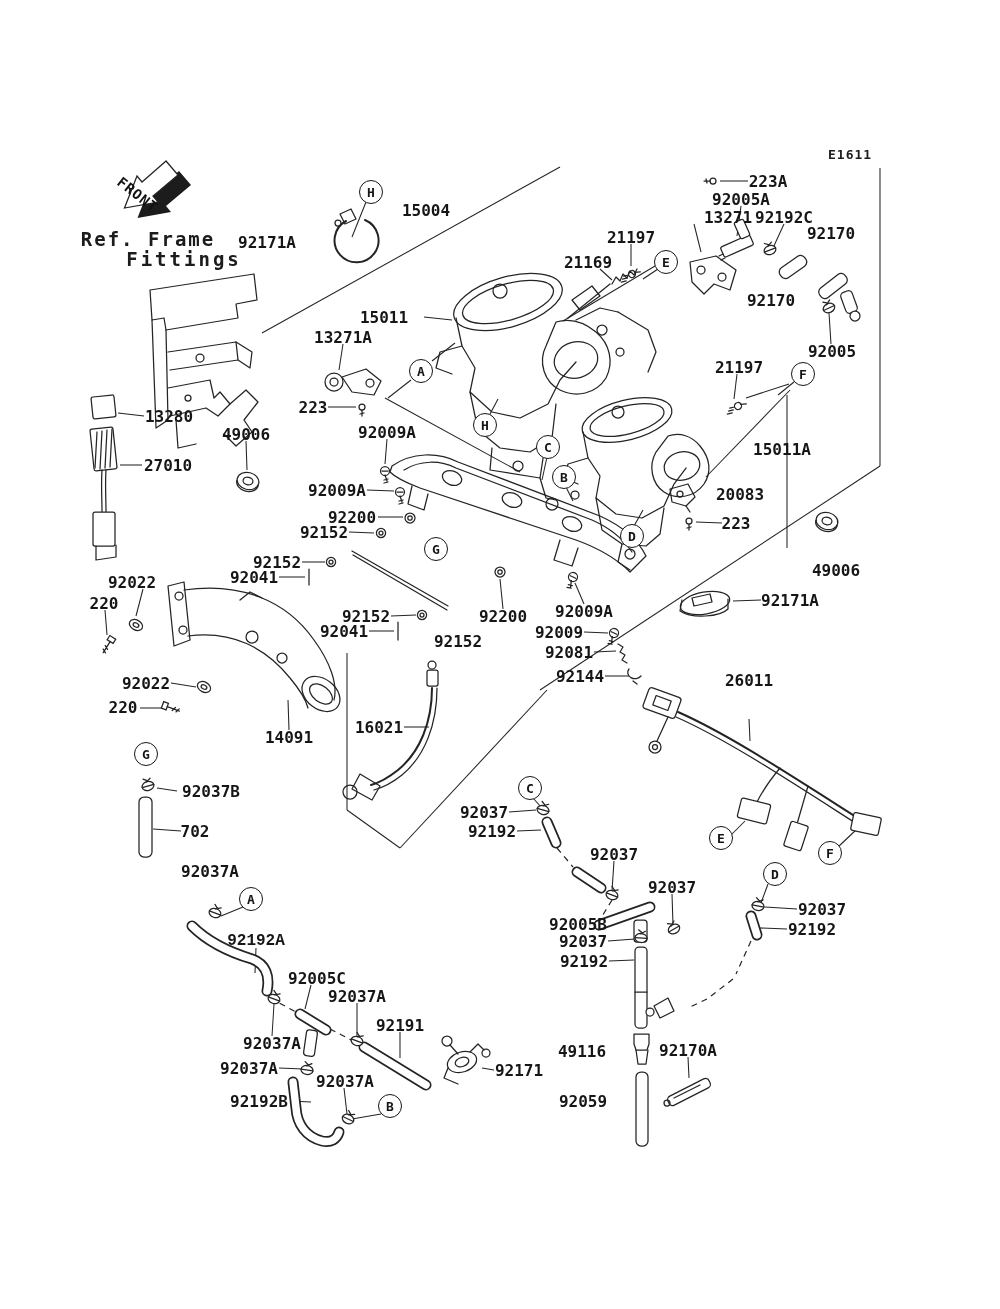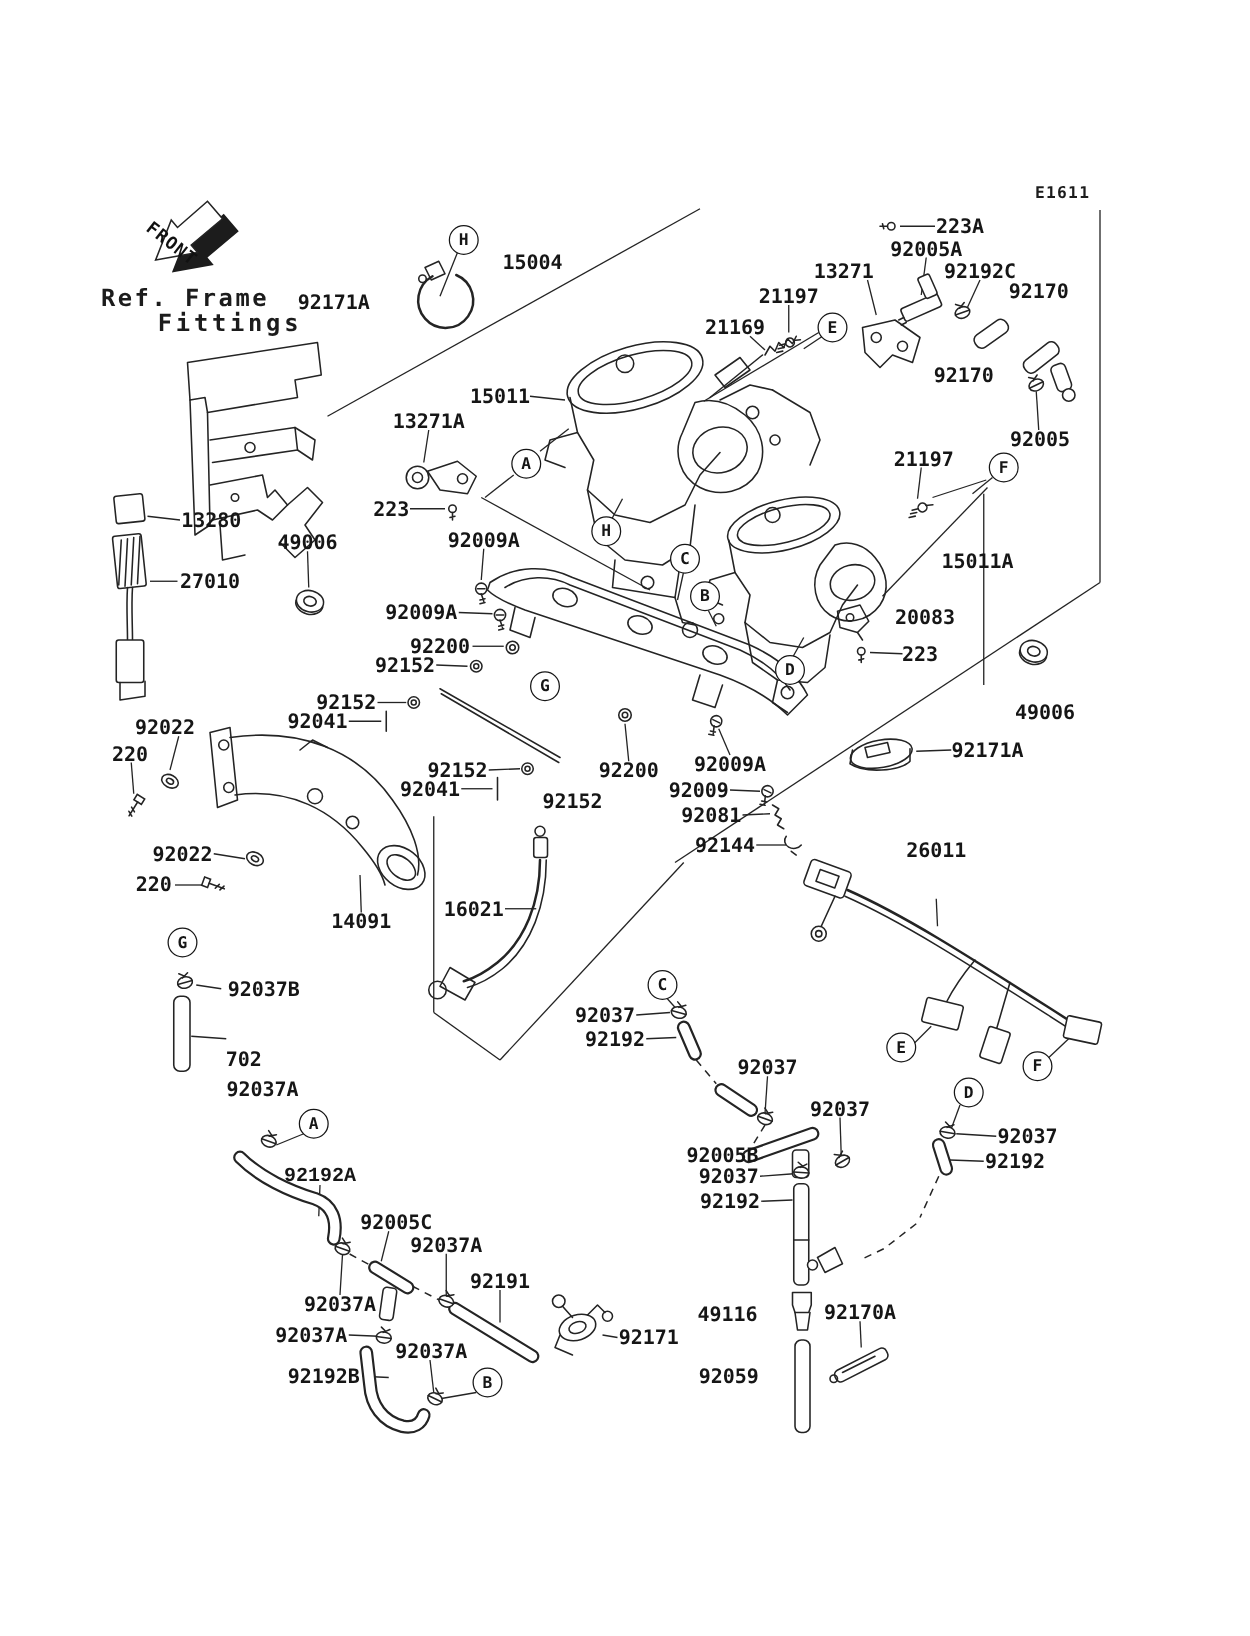--- a/index.html
+++ b/index.html
@@ -414,27 +414,27 @@
   <div class="drawno">E1611</div>
 
   <div class="refnote" style="left:148px;top:239px;">Ref. Frame</div>
   <div class="refnote" style="left:184px;top:259px;letter-spacing:3px;">Fittings</div>
 
   <div id="labels">
       <div class="plabel" style="left: 267px; top: 242px;">92171A</div>
       <div class="plabel" style="left: 426px; top: 210px;">15004</div>
       <div class="plabel" style="left: 768px; top: 181px;">223A</div>
       <div class="plabel" style="left: 741px; top: 199px;">92005A</div>
-      <div class="plabel" style="left: 675px; top: 217px;">13271</div>
+      <div class="plabel" style="left: 728px; top: 217px;">13271</div>
       <div class="plabel" style="left: 784px; top: 217px; text-align: center;">92192C</div>
       <div class="plabel" style="left: 831px; top: 233px;">92170</div>
       <div class="plabel" style="left: 631px; top: 237px;">21197</div>
       <div class="plabel" style="left: 588px; top: 262px;">21169</div>
       <div class="plabel" style="left: 771px; top: 300px;">92170</div>
-      <div class="plabel" style="left: 400px; top: 317px;">15011</div>
+      <div class="plabel" style="left: 384px; top: 317px;">15011</div>
       <div class="plabel" style="left: 343px; top: 337px;">13271A</div>
       <div class="plabel" style="left: 832px; top: 351px;">92005</div>
       <div class="plabel" style="left: 313px; top: 407px;">223</div>
       <div class="plabel" style="left: 739px; top: 367px;">21197</div>
       <div class="plabel" style="left: 169px; top: 416px;">13280</div>
       <div class="plabel" style="left: 246px; top: 434px;">49006</div>
       <div class="plabel" style="left: 387px; top: 432px;">92009A</div>
       <div class="plabel" style="left: 782px; top: 449px;">15011A</div>
       <div class="plabel" style="left: 168px; top: 465px;">27010</div>
       <div class="plabel" style="left: 337px; top: 490px;">92009A</div>
@@ -455,21 +455,21 @@
       <div class="plabel" style="left: 559px; top: 632px;">92009</div>
       <div class="plabel" style="left: 458px; top: 641px;">92152</div>
       <div class="plabel" style="left: 569px; top: 652px;">92081</div>
       <div class="plabel" style="left: 580px; top: 676px;">92144</div>
       <div class="plabel" style="left: 146px; top: 683px;">92022</div>
       <div class="plabel" style="left: 123px; top: 707px;">220</div>
       <div class="plabel" style="left: 289px; top: 737px;">14091</div>
       <div class="plabel" style="left: 379px; top: 727px;">16021</div>
       <div class="plabel" style="left: 749px; top: 680px;">26011</div>
       <div class="plabel" style="left: 211px; top: 791px;">92037B</div>
-      <div class="plabel" style="left: 195px; top: 831px; margin-top: 16px;">702</div>
+      <div class="plabel" style="left: 195px; top: 831px;">702</div>
       <div class="plabel" style="left: 210px; top: 871px;">92037A</div>
       <div class="plabel" style="left: 484px; top: 812px;">92037</div>
       <div class="plabel" style="left: 492px; top: 831px;">92192</div>
       <div class="plabel" style="left: 614px; top: 854px;">92037</div>
       <div class="plabel" style="left: 672px; top: 887px;">92037</div>
       <div class="plabel" style="left: 578px; top: 924px;">92005B</div>
       <div class="plabel" style="left: 583px; top: 941px;">92037</div>
       <div class="plabel" style="left: 584px; top: 961px;">92192</div>
       <div class="plabel" style="left: 822px; top: 909px;">92037</div>
       <div class="plabel" style="left: 812px; top: 929px;">92192</div>

